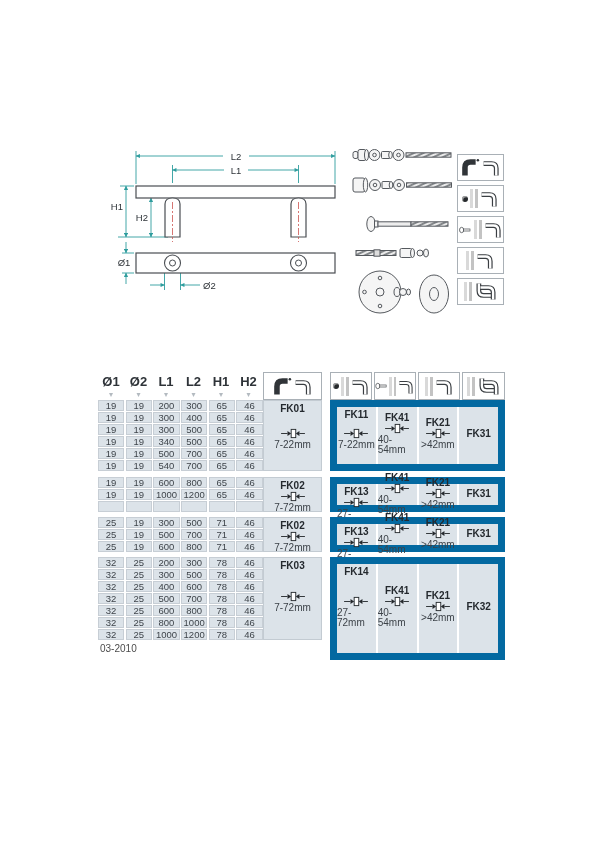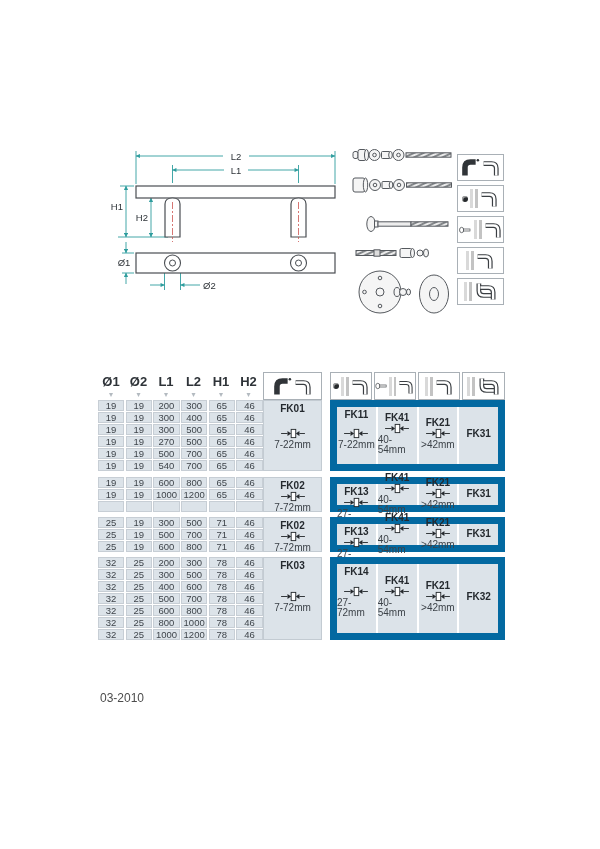--- a/index.html
+++ b/index.html
@@ -47,21 +47,21 @@
   .ibox{position:absolute;background:#fff;border:1px solid #a9b0b6;box-sizing:border-box;
         display:flex;align-items:center;justify-content:center;gap:2px;}
   .glass{width:8px;height:19px;
          background:linear-gradient(90deg,#d9d9d9 0 3px,#fff 3px 5px,#c3c3c3 5px 8px);}
   .dot{width:6px;height:6px;border-radius:50%;background:#26292c;
        box-shadow:inset 1.2px 1.2px 0 rgba(255,255,255,.55);}
   .el{width:19px;height:19px;}
   .elp{width:24px;height:19px;}
   .bs{width:14px;height:18px;}
 
-  .footer{position:absolute;left:100px;top:643px;font-size:12px;color:#4c4c4c;margin-top:48px;}
+  .footer{position:absolute;left:100px;top:643px;font-size:10px;color:#4c4c4c;}
 </style>
 </head>
 <body>
 
 <svg width="0" height="0" style="position:absolute" aria-hidden="true">
   <defs>
     <g id="elpath">
       <path d="M2 7 H12 Q18 7 18 13 V22" stroke="#3a3e42" stroke-width="6" fill="none"></path>
       <path d="M2 7 H12 Q18 7 18 13 V22" stroke="#fff" stroke-width="3" fill="none"></path>
     </g>
@@ -321,21 +321,21 @@
           <span>19</span>
           <span>19</span>
           <span>300</span>
           <span>500</span>
           <span>65</span>
           <span>46</span>
         </div>
       <div class="drow">
           <span>19</span>
           <span>19</span>
-          <span>270</span>
+          <span>340</span>
           <span>500</span>
           <span>65</span>
           <span>46</span>
         </div>
       <div class="drow">
           <span>19</span>
           <span>19</span>
           <span>500</span>
           <span>700</span>
           <span>65</span>
@@ -611,21 +611,21 @@
           <div class="kcode">FK03</div>
           <div class="kmid">
             <svg class="gti" viewBox="0 0 28 12">
               <use href="#gt"></use>
             </svg>
             <div class="krange">7-72mm</div>
           </div>
           <div class="kspace"></div>
         </div>
     </div>
-    <div class="kitB" style="height:83px">
+    <div class="kitB" style="height:103px">
       <div class="kit">
           <div class="kcode">FK14</div>
           <div class="kmid">
             <svg class="gti" viewBox="0 0 28 12">
               <use href="#gt"></use>
             </svg>
             <div class="krange">27-72mm</div>
           </div>
           <div class="kspace"></div>
         </div>

